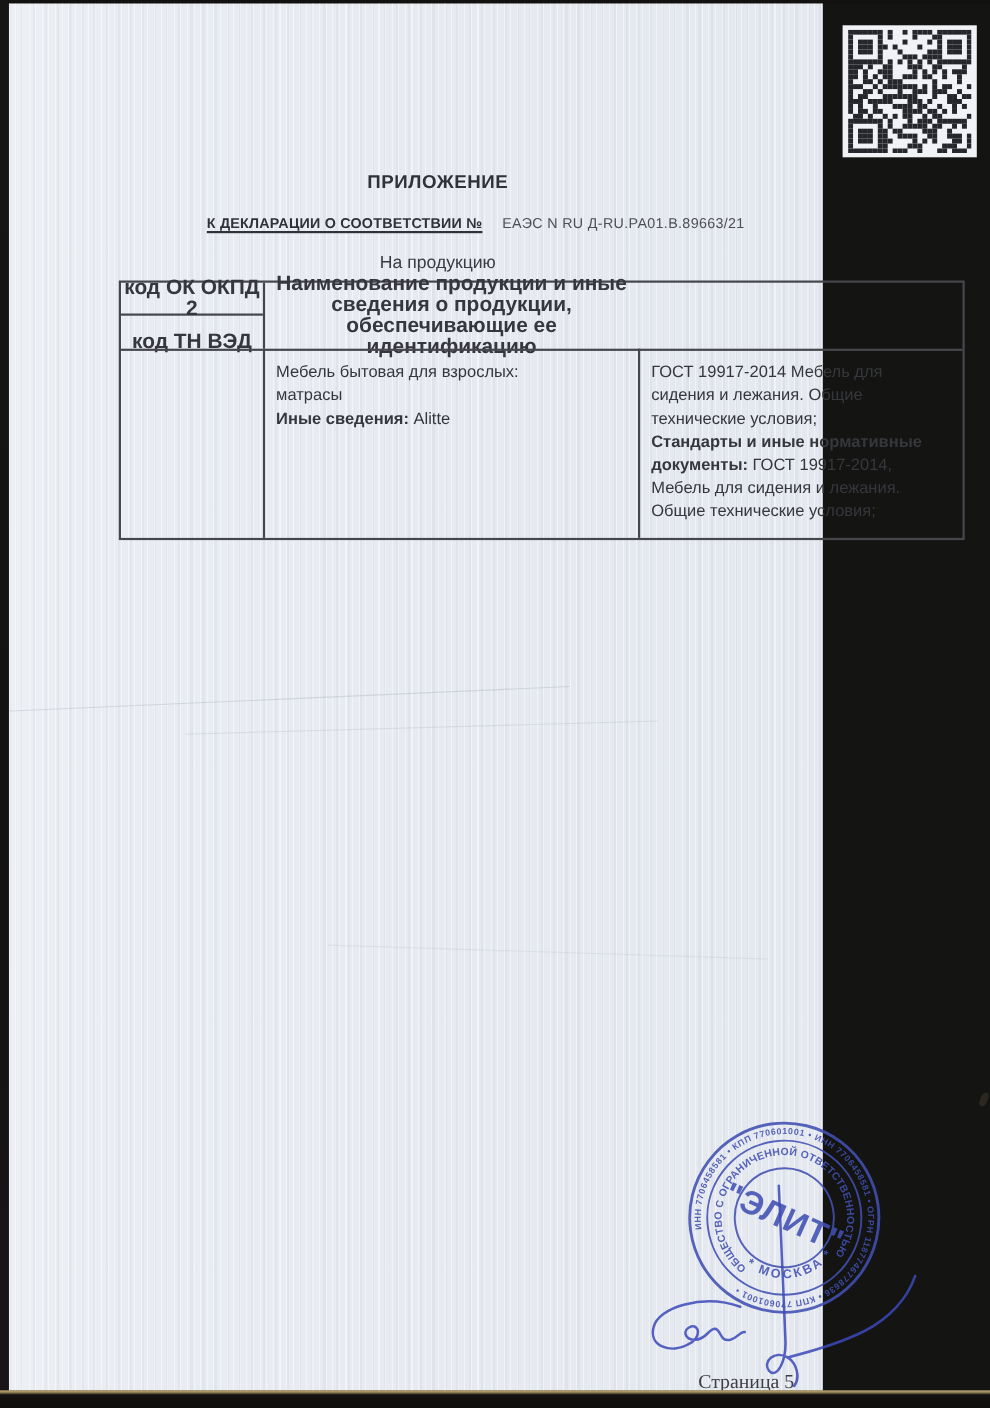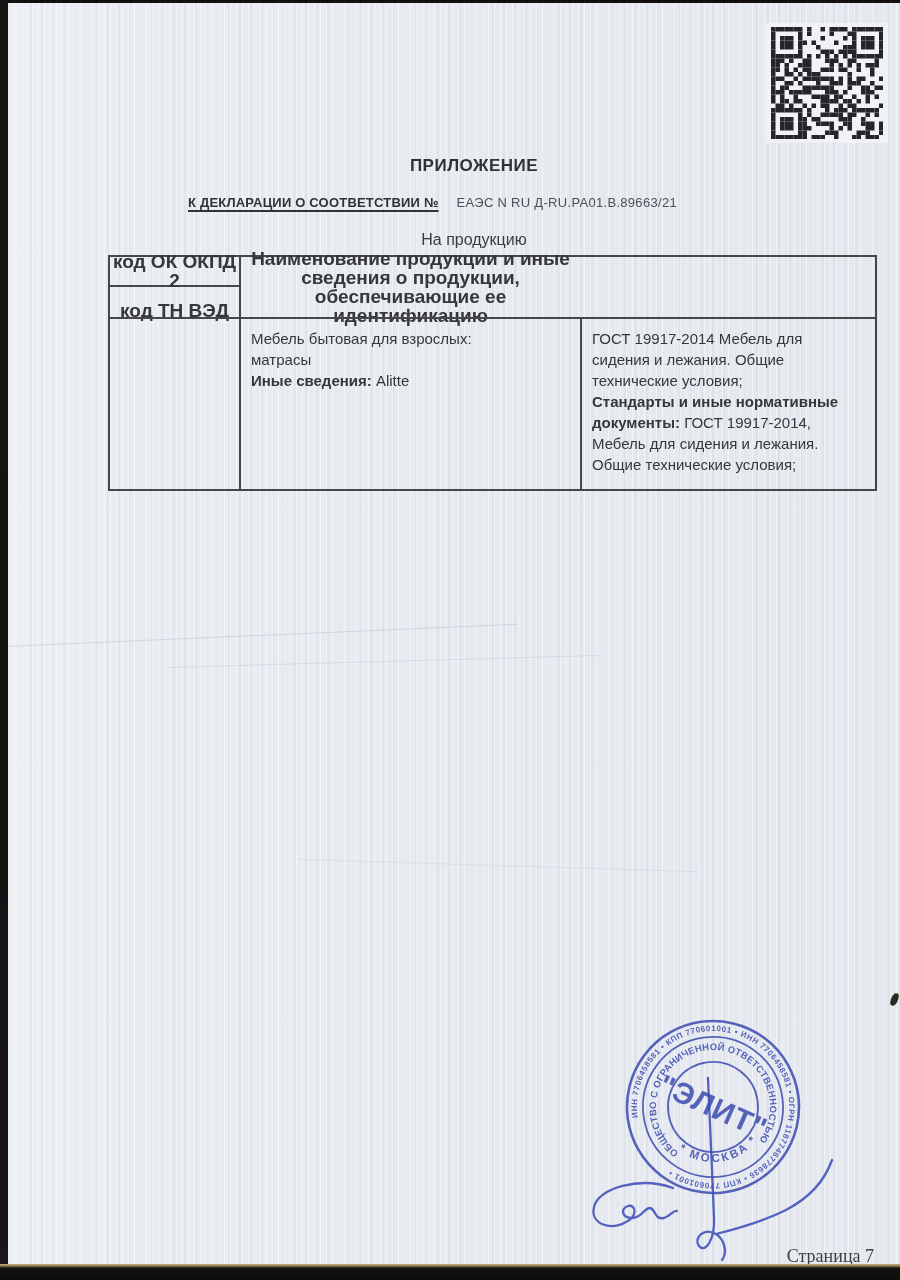--- a/index.html
+++ b/index.html
@@ -4,21 +4,21 @@
 <style>
   html,body{margin:0;padding:0;}
   body{width:900px;height:1280px;position:relative;overflow:hidden;background:#141412;
        font-family:"Liberation Sans",sans-serif;}
   
   .scan-edge-top{position:absolute;left:0;top:0;width:900px;height:3px;background:#12110f;z-index:5;}
   .scan-edge-left{position:absolute;left:0;top:0;width:8px;height:1280px;
        background:linear-gradient(180deg,#161614,#131311 60%,#1b1419);z-index:5;}
   .scan-edge-bottom{position:absolute;left:0;top:1264px;width:900px;height:16px;
        background:linear-gradient(180deg,#c9b27c 0,#8a7a50 2px,#131210 4px,#0e0d0b 100%);z-index:5;}
-  .paper{position:absolute;left:8px;top:3px;width:892px;height:1261px;
+  .paper{position:absolute;left:8px;top:3px;width:740px;height:1261px;
        background-color:#e9ecf2;
        background-image:
          repeating-linear-gradient(90deg,rgba(255,255,255,.45) 0 1px,rgba(255,255,255,0) 1px 6px),
          repeating-linear-gradient(90deg,rgba(173,182,198,.13) 0 2px,rgba(173,182,198,0) 2px 11px),
          linear-gradient(90deg,rgba(255,255,255,.18),rgba(226,230,238,0) 15%,rgba(213,218,229,.22) 92%);
        }
   .fold{position:absolute;height:1px;background:rgba(145,154,173,.28);}
   .fold-1{top:632px;left:-10px;width:520px;transform:rotate(-2.5deg);}
   .fold-2{top:658px;left:160px;width:430px;transform:rotate(-1.6deg);opacity:.7;}
   .fold-3{top:862px;left:290px;width:400px;transform:rotate(1.8deg);opacity:.5;}
@@ -481,16 +481,16 @@
   <svg class="signature" viewBox="0 0 290 210">
     <g fill="none" stroke="#3b4ab8" stroke-width="2.3" stroke-linecap="round" opacity="0.85">
       <path d="M 103,128 C 70,116 28,128 24,147 C 20,164 40,171 56,162 C 68,156 66,144 58,146
                C 50,149 52,158 62,158 C 72,158 74,148 80,148 C 86,149 84,160 94,158 C 101,156 103,150 107,151"></path>
       <path d="M 138,18 C 140,60 142,110 144,158 C 145,178 136,194 129,186 C 123,178 134,167 146,174
                C 154,179 158,192 152,200"></path>
       <path d="M 146,174 C 170,168 196,160 216,150 C 239,138 255,120 262,100"></path>
     </g>
   </svg>
 
-  <div class="page-label">Страница 7</div>
+  <div class="page-label">Страница 5</div>
 
   <div class="ink-speck"></div>
 </div>
 
 </body></html>

